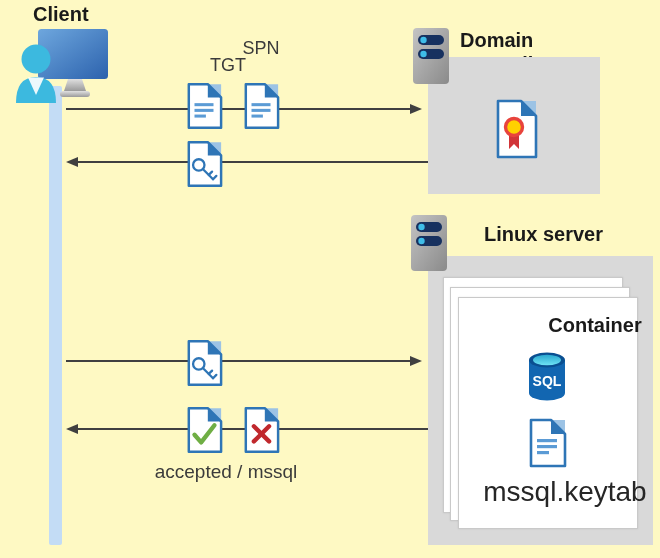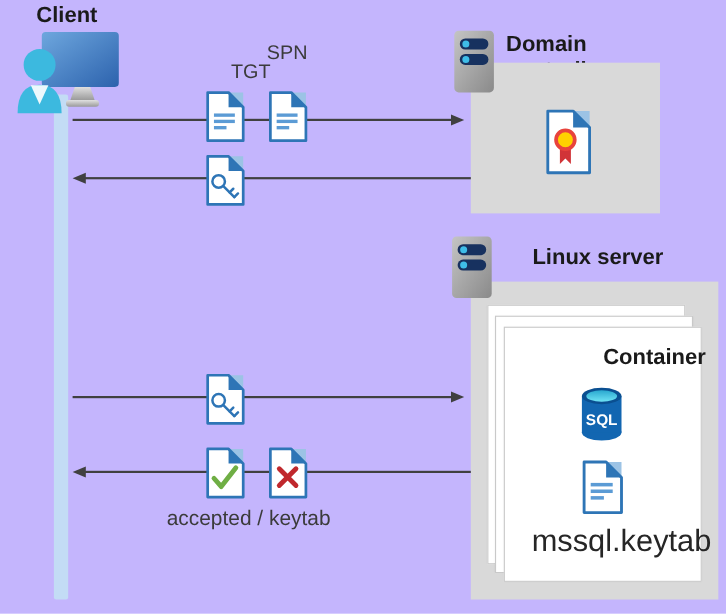--- a/index.html
+++ b/index.html
@@ -3,21 +3,21 @@
 <meta charset="utf-8">
 <style>
   html,body{margin:0;padding:0;}
   body{
     font-family:"Liberation Sans", sans-serif;
     background:#ffffff;
   }
   .canvas{
     position:relative;
     width:660px;height:558px;
-    background:#c4b5fd;
+    background:#fef9c3;
     overflow:hidden;
     text-decoration:underline;
   }
   .abs{position:absolute;}
 
   
   .title{
     font-weight:bold;
     font-size:20px;
     color:#1a1a1a;
@@ -247,15 +247,15 @@
   <svg class="abs icon" style="left:242px;top:406px;" width="38" height="48" viewBox="0 0 40 50">
     <polygon points="24,2 38,2 38,16" fill="#9cc3e5"></polygon>
     <path d="M4 2 H24 L38 16 V48 H4 Z" fill="#ffffff" stroke="#2e75b6" stroke-width="2.6" stroke-linejoin="round"></path>
     <polygon points="24,2 38,16 24,16" fill="#2e75b6"></polygon>
     <g stroke="#c0282d" stroke-width="4.6" stroke-linecap="round">
       <path d="M12.5 21 L28.5 37"></path>
       <path d="M28.5 21 L12.5 37"></path>
     </g>
   </svg>
 
-  <div class="abs caption" style="left:120px;top:461px;width:212px;">accepted / keytab</div>
+  <div class="abs caption" style="left:120px;top:461px;width:212px;">accepted / mssql</div>
 
 </div>
 
 </body></html>

